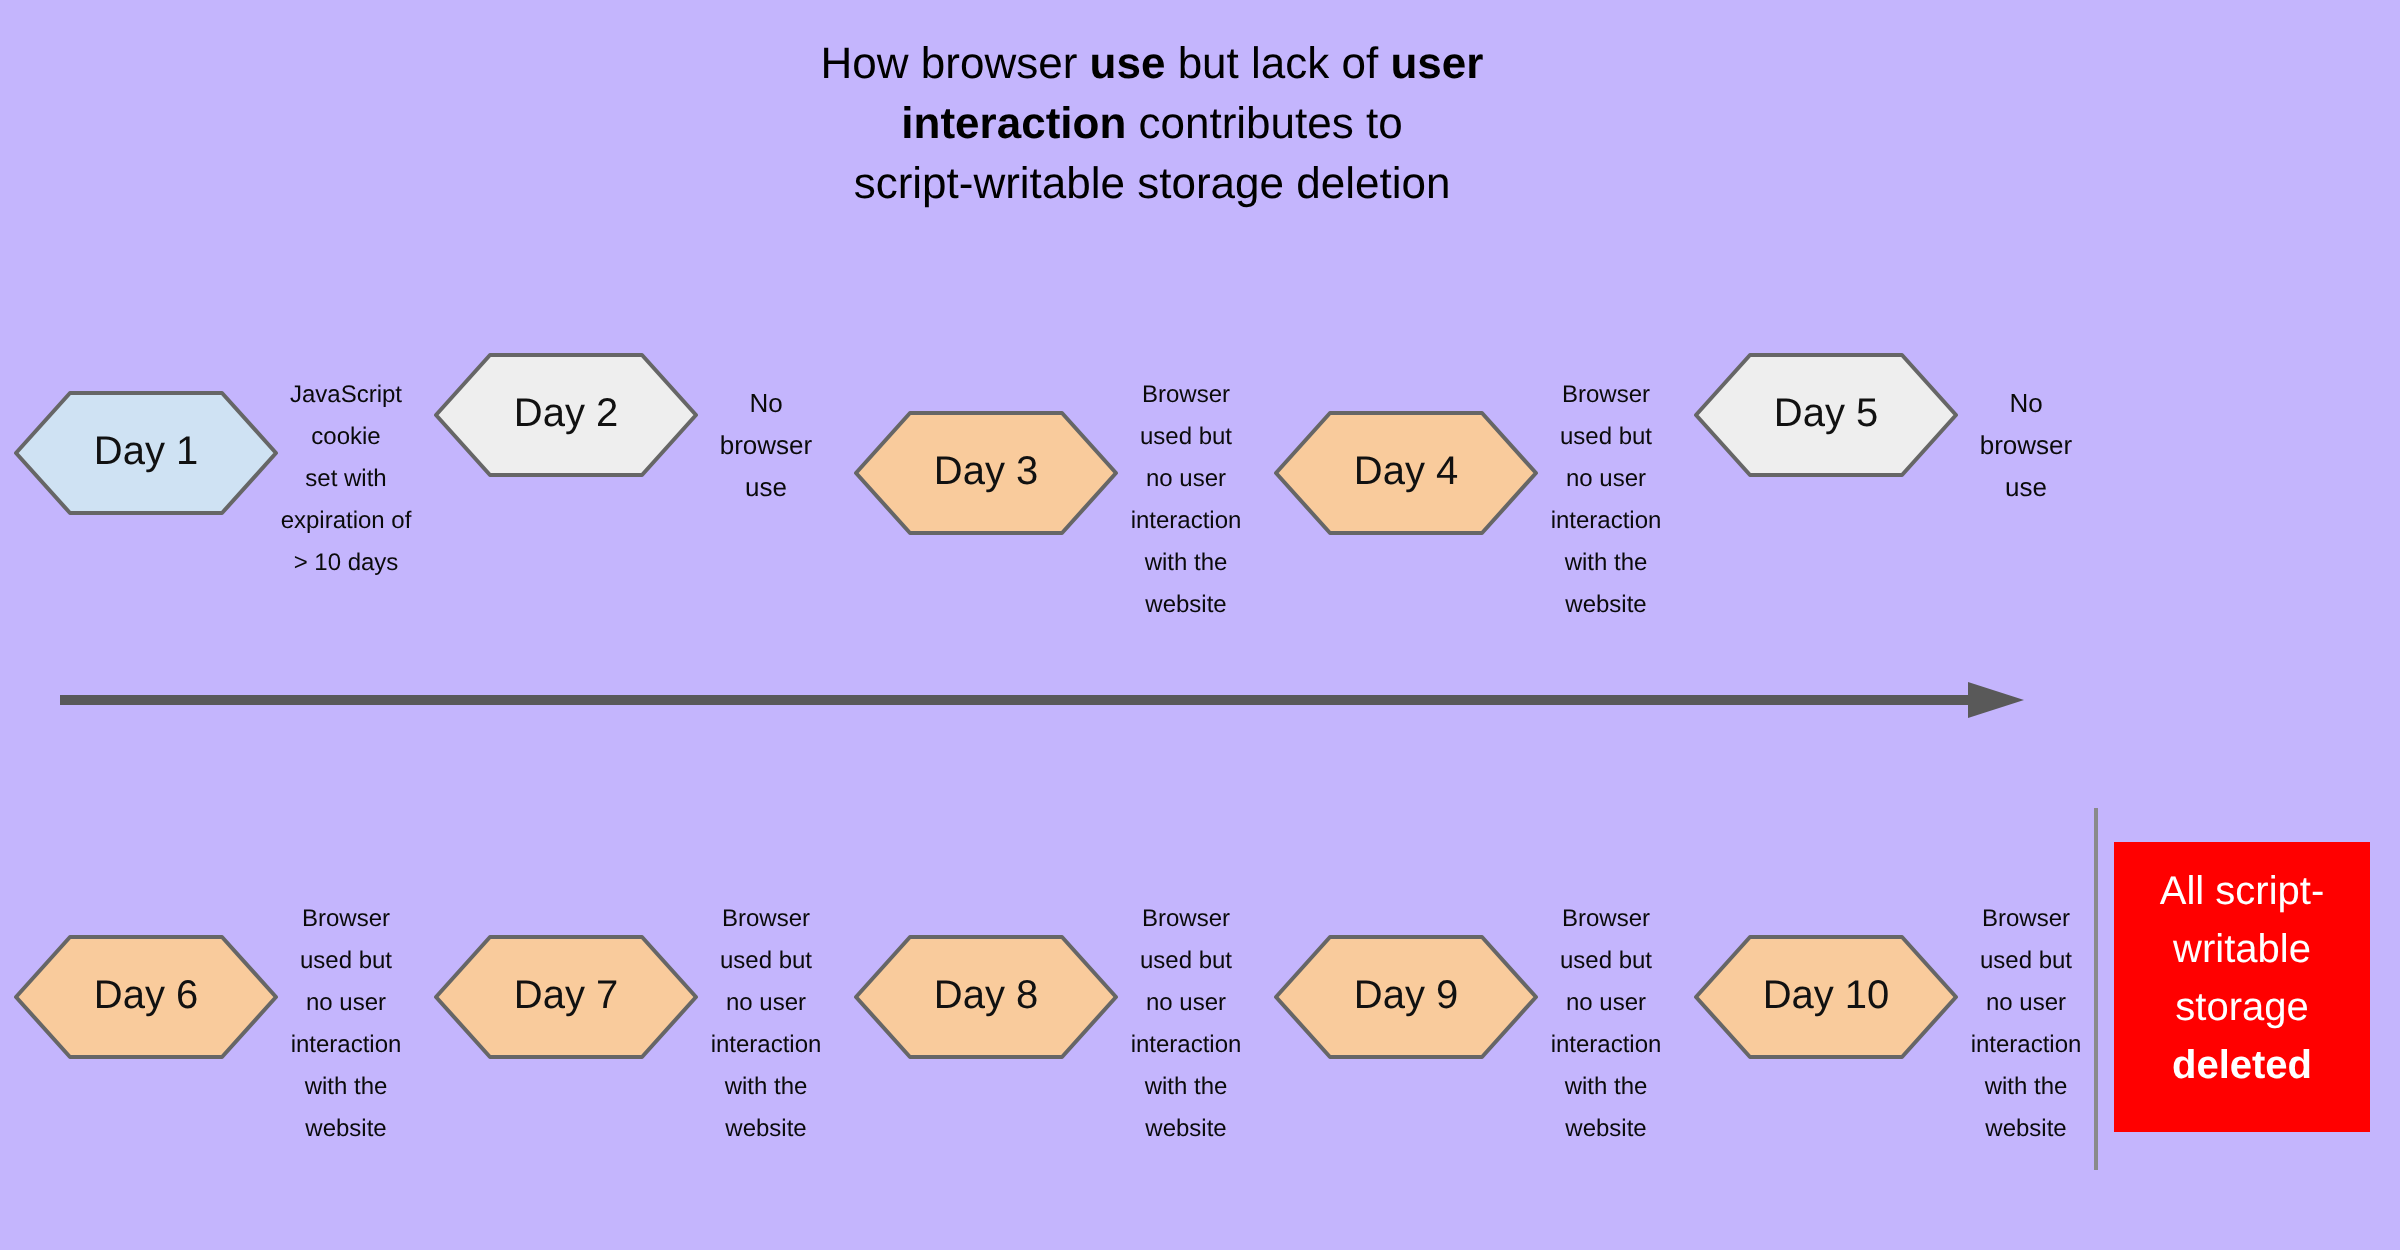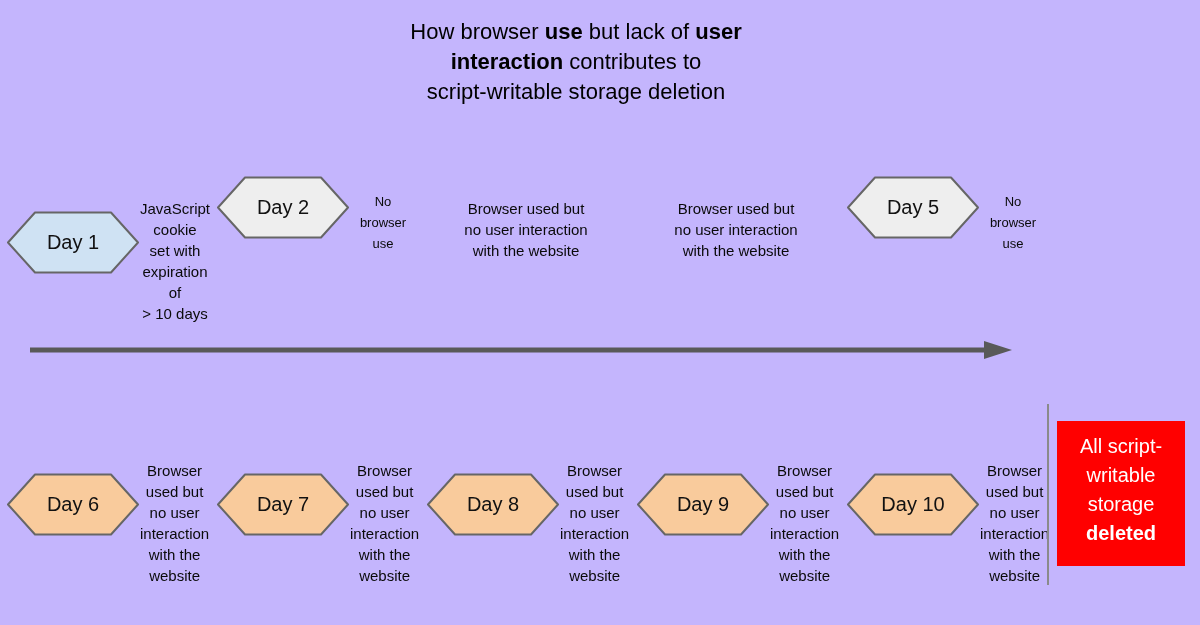--- a/index.html
+++ b/index.html
@@ -42,24 +42,24 @@
   .hex-label {
     position: absolute;
     top: 0; left: 0; right: 0; bottom: 0;
     display: flex;
     align-items: center;
     justify-content: center;
     font-size: 20px;
     color: #111111;
   }
   .desc {
-    margin-top: 38px;
+    margin-top: 27px;
     width: 200px;
     text-align: center;
-    font-size: 15px;
+    font-size: 12px;
     line-height: 21px;
     color: #0a0a0a;
     white-space: pre-line;
   }
   .desc.small {
     margin-top: 31px;
     font-size: 13px;
   }
   .arrow {
     position: absolute;
@@ -117,26 +117,38 @@
     <div class="hex-wrap">
       <svg width="134" height="63" viewBox="0 0 134 63">
           <polygon class="hex-poly" points="2,31.5 29,1.5 105,1.5 132,31.5 105,61.5 29,61.5" fill="#eeeeee" stroke="#666666" stroke-width="2" stroke-linejoin="round"></polygon>
         </svg>
       <span class="hex-label">Day 2</span>
     </div>
     <div class="desc small">No browser use</div>
   </div>
 
   <div class="card" style="left:426px;top:160px">
+    <div class="hex-wrap">
+      <svg width="134" height="63" viewBox="0 0 134 63">
+          <polygon class="hex-poly" points="2,31.5 29,1.5 105,1.5 132,31.5 105,61.5 29,61.5" fill="#f9cb9c" stroke="#666666" stroke-width="2" stroke-linejoin="round"></polygon>
+        </svg>
+      <span class="hex-label">Day 3</span>
+    </div>
     <div class="desc">Browser used but
 no user interaction
 with the website</div>
   </div>
 
   <div class="card" style="left:636px;top:160px">
+    <div class="hex-wrap">
+      <svg width="134" height="63" viewBox="0 0 134 63">
+          <polygon class="hex-poly" points="2,31.5 29,1.5 105,1.5 132,31.5 105,61.5 29,61.5" fill="#f9cb9c" stroke="#666666" stroke-width="2" stroke-linejoin="round"></polygon>
+        </svg>
+      <span class="hex-label">Day 4</span>
+    </div>
     <div class="desc">Browser used but
 no user interaction
 with the website</div>
   </div>
 
   <div class="card" style="left:846px;top:160px">
     <div class="hex-wrap">
       <svg width="134" height="63" viewBox="0 0 134 63">
           <polygon class="hex-poly" points="2,31.5 29,1.5 105,1.5 132,31.5 105,61.5 29,61.5" fill="#eeeeee" stroke="#666666" stroke-width="2" stroke-linejoin="round"></polygon>
         </svg>

